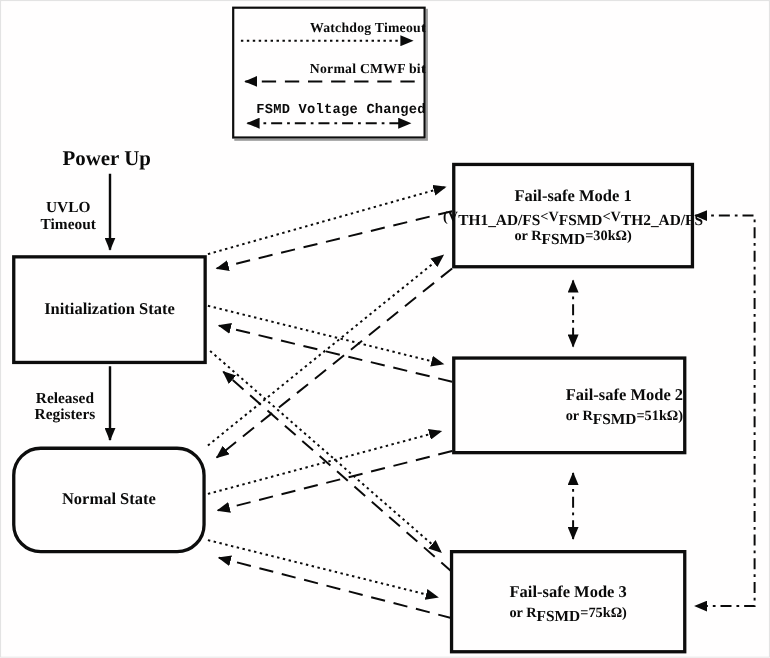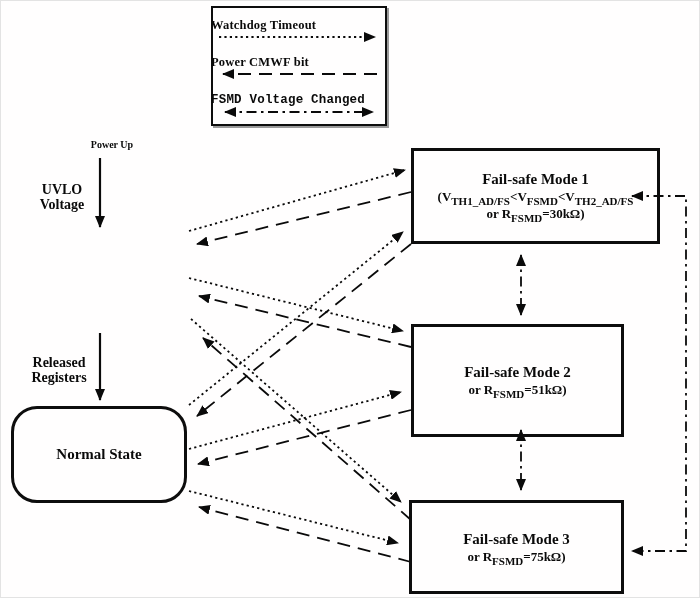--- a/index.html
+++ b/index.html
@@ -8,39 +8,39 @@
     font-family:"Liberation Serif","DejaVu Serif",serif;color:#0a0a0a;
     overflow:hidden;border:1px solid #e3e3e3;box-sizing:border-box;
   }
   .wires{position:absolute;left:0;top:0;width:700px;height:598px;}
   .legend{
     position:absolute;left:210px;top:5px;width:176px;height:120px;
     border:2px solid #0d0d0d;box-shadow:2px 2px 0 #9a9a9a;box-sizing:border-box;
     background:transparent;
   }
   .legend-label{
-    position:absolute;width:176px;text-align:left;font-weight:bold;
+    position:absolute;width:176px;text-align:right;font-weight:bold;
     font-size:12.5px;left:210px;letter-spacing:.2px;
   }
   .flow-label{
     position:absolute;text-align:center;font-weight:bold;font-size:14px;line-height:15px;
   }
   .state-box{
     position:absolute;border:3px solid #0d0d0d;box-sizing:border-box;
     display:flex;align-items:center;justify-content:center;
     font-weight:bold;font-size:15px;background:transparent;text-align:center;
   }
   .mode-box{
     position:absolute;border:3px solid #0d0d0d;box-sizing:border-box;
     display:flex;flex-direction:column;align-items:center;justify-content:center;
     font-weight:bold;text-align:center;background:transparent;
   }
   .mode-title{font-size:15px;line-height:18px;}
   .mode-cond{font-size:13px;line-height:17px;white-space:nowrap;}
-  .mode-cond sub{font-size:11px;line-height:0;letter-spacing:0;}
+  .mode-cond sub{font-size:14px;line-height:0;letter-spacing:0;}
 </style>
 </head>
 <body>
 
 <div class="canvas">
 
   <svg class="wires" xmlns="http://www.w3.org/2000/svg">
     <defs>
       <marker id="ah" markerWidth="13" markerHeight="10" refX="11" refY="5" orient="auto-start-reverse" markerUnits="userSpaceOnUse">
         <path d="M0,0 L12,5 L0,10 Z" fill="#0a0a0a"></path>
@@ -68,44 +68,47 @@
     <path d="M410,409 L197,463" stroke="#0a0a0a" stroke-width="1.8" fill="none" stroke-dasharray="13 8" marker-end="url(#ah)"></path>
     <path d="M410,561 L198,506" stroke="#0a0a0a" stroke-width="1.8" fill="none" stroke-dasharray="13 8" marker-end="url(#ah)"></path>
 
     <path d="M520,254 L520,314" stroke="#0a0a0a" stroke-width="1.8" fill="none" stroke-dasharray="10 4.5 2.5 4.5" marker-start="url(#ah)" marker-end="url(#ah)"></path>
     <path d="M520,429 L520,489" stroke="#0a0a0a" stroke-width="1.8" fill="none" stroke-dasharray="10 4.5 2.5 4.5" marker-start="url(#ah)" marker-end="url(#ah)"></path>
     <path d="M631,195 L685,195 L685,550 L631,550" stroke="#0a0a0a" stroke-width="1.8" fill="none" stroke-dasharray="10 4.5 2.5 4.5" marker-start="url(#ah)" marker-end="url(#ah)"></path>
   </svg>
 
   <div class="legend"></div>
   <div class="legend-label" style="top:17px;">Watchdog Timeout</div>
-  <div class="legend-label" style="top:54px;">Power CMWF bit</div>
+  <div class="legend-label" style="top:54px;">Normal CMWF bit</div>
   <div class="legend-label" style="top:92px;font-family:Liberation Mono, monospace;">FSMD Voltage Changed</div>
 
-  <div class="flow-label" style="left:52px;top:136px;width:118px;font-size:10px;">Power Up</div>
+  <div class="flow-label" style="left:37px;top:136px;width:118px;font-size:19px;">Power Up</div>
   <div class="flow-label" style="left:30px;top:181px;width:62px;">
     <div>UVLO</div>
-    <div>Voltage</div>
+    <div>Timeout</div>
   </div>
   <div class="flow-label" style="left:13px;top:354px;width:90px;">
     <div>Released</div>
     <div>Registers</div>
   </div>
 
+  <div class="state-box" style="left:10px;top:231px;width:177px;height:99px;">
+    <span>Initialization State</span>
+  </div>
   <div class="state-box" style="left:10px;top:405px;width:176px;height:97px;border-radius:26px;">
     <span>Normal State</span>
   </div>
 
-  <div class="mode-box" style="left:410px;top:147px;width:249px;height:96px;">
+  <div class="mode-box" style="left:410px;top:147px;width:220px;height:96px;">
     <div class="mode-title">Fail-safe Mode 1</div>
     <div class="mode-cond"><span>(V</span><sub>TH1_AD/FS</sub><span>&lt;V</span><sub>FSMD</sub><span>&lt;V</span><sub>TH2_AD/FS</sub></div>
     <div class="mode-cond"><span>or R</span><sub>FSMD</sub><span>=30kΩ)</span></div>
   </div>
 
-  <div class="mode-box" style="left:410px;top:323px;width:213px;height:113px;">
+  <div class="mode-box" style="left:410px;top:323px;width:213px;height:89px;align-items:flex-end;">
     <div class="mode-title">Fail-safe Mode 2</div>
     <div class="mode-cond"><span>or R</span><sub>FSMD</sub><span>=51kΩ)</span></div>
   </div>
 
   <div class="mode-box" style="left:408px;top:499px;width:215px;height:94px;">
     <div class="mode-title">Fail-safe Mode 3</div>
     <div class="mode-cond"><span>or R</span><sub>FSMD</sub><span>=75kΩ)</span></div>
   </div>
 
 </div>

